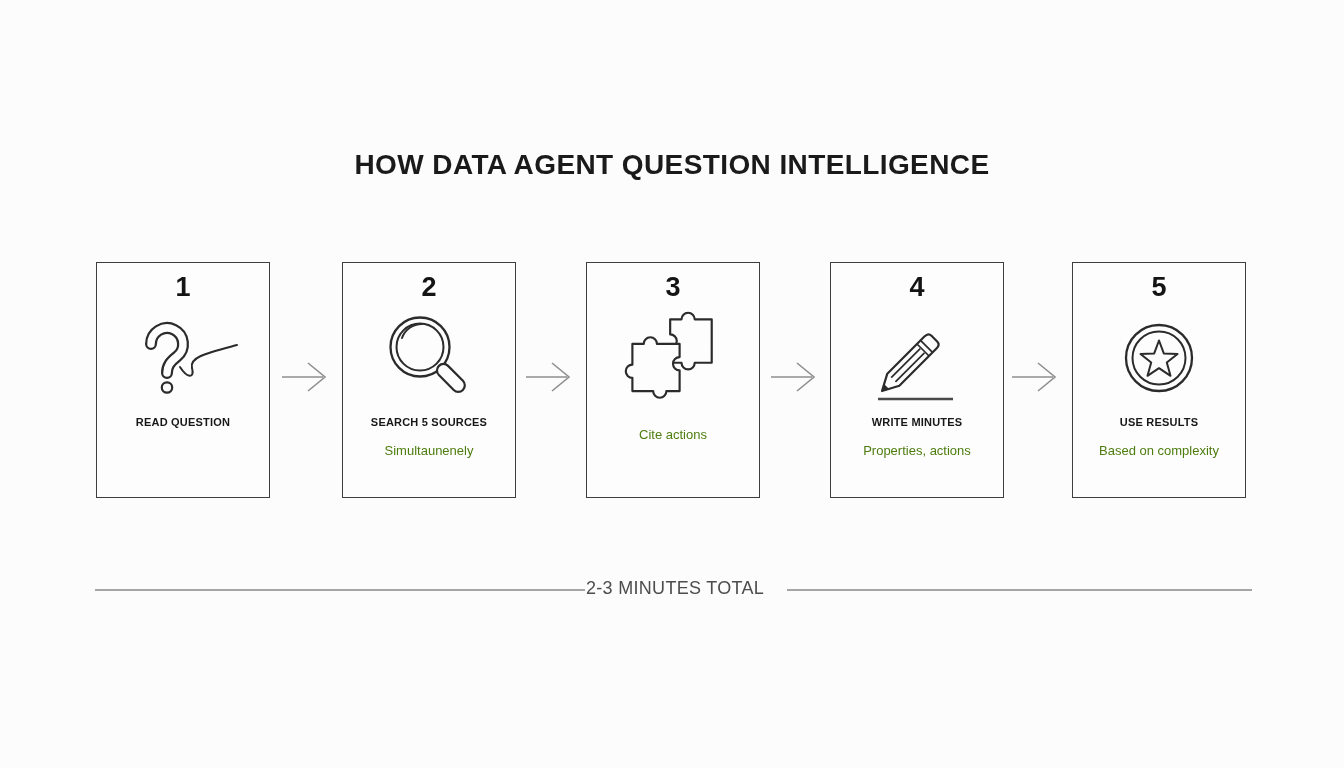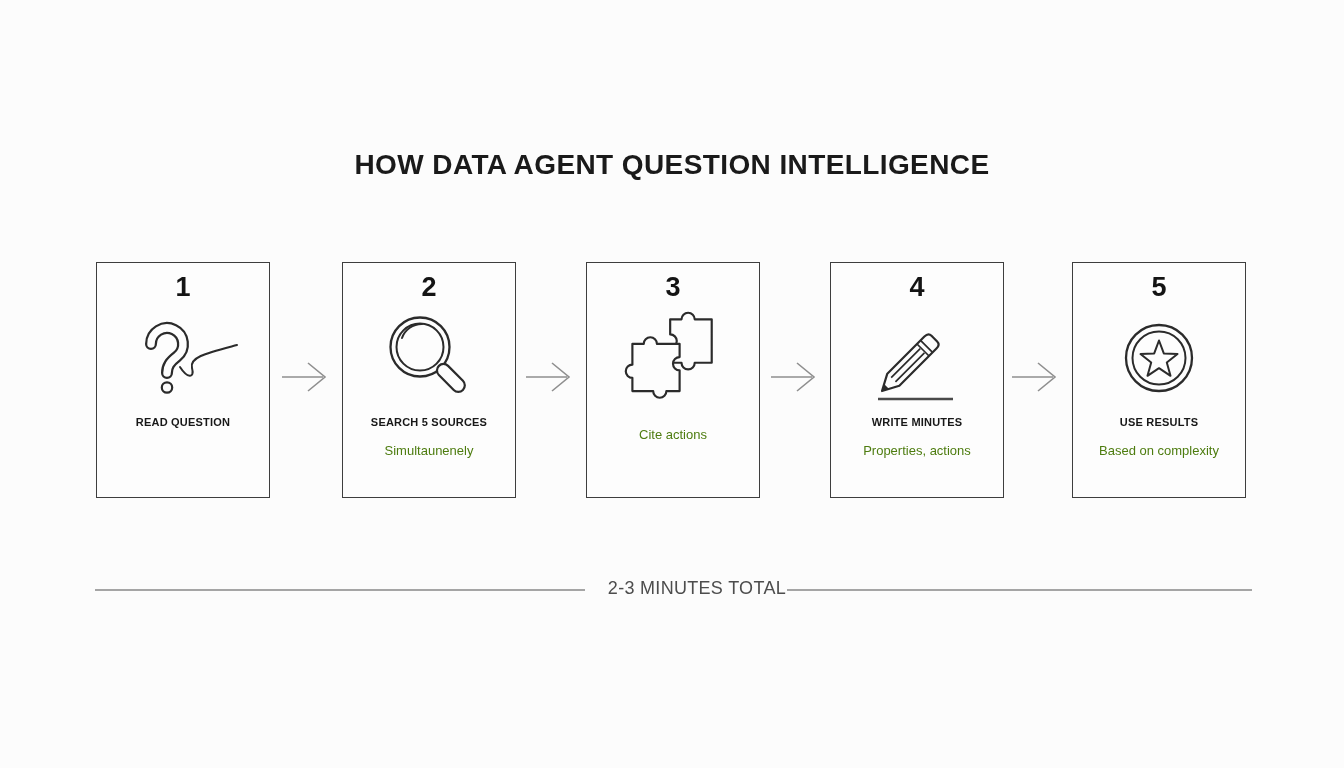--- a/index.html
+++ b/index.html
@@ -25,21 +25,21 @@
     line-height:1.42;letter-spacing:.2px;padding:0 4px;
   }
   .label.narrow{max-width:96px;padding:0;}
   .subtitle{margin-top:12px;font-size:13px;color:#4d7c0f;text-align:center;line-height:1.2;}
   .arrow{position:absolute;top:359px;width:54px;height:36px;}
   .arrow.a1{left:279px}.arrow.a2{left:523px}.arrow.a3{left:768px}.arrow.a4{left:1009px}
   .divider-line{position:absolute;top:589px;height:2px;background:#a5a5a5;}
   .dl-left{left:95px;width:490px;}
   .dl-right{left:787px;width:465px;}
   .duration{
-    position:absolute;top:578px;left:586px;width:200px;text-align:right;
+    position:absolute;top:578px;left:586px;width:200px;text-align:left;
     font-size:18px;color:#4d4d4d;letter-spacing:.3px;
   }
   svg{display:block;}
 </style>
 </head>
 <body>
 
 <div class="canvas">
 
   <div class="title">HOW DATA AGENT QUESTION INTELLIGENCE</div>

